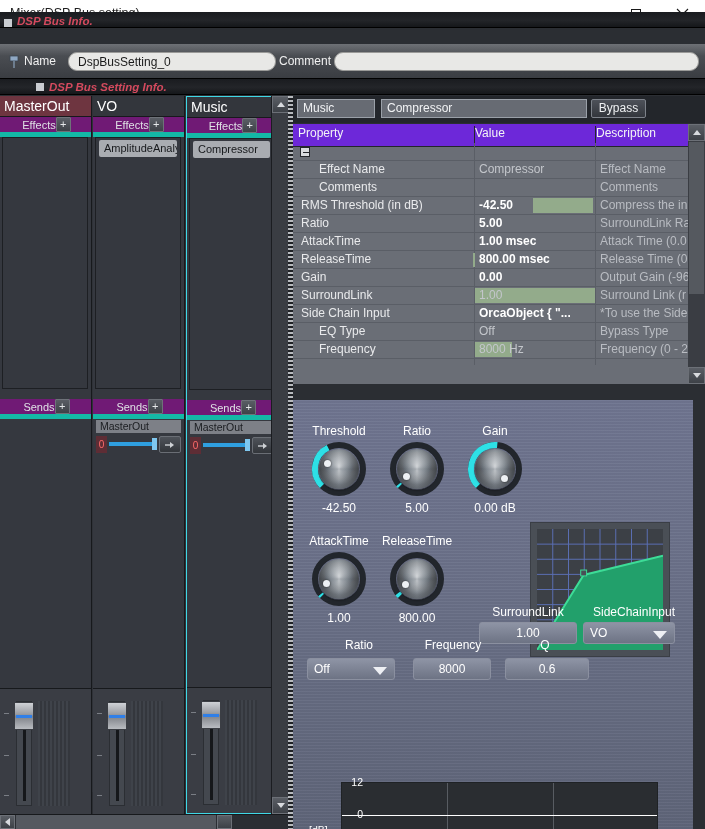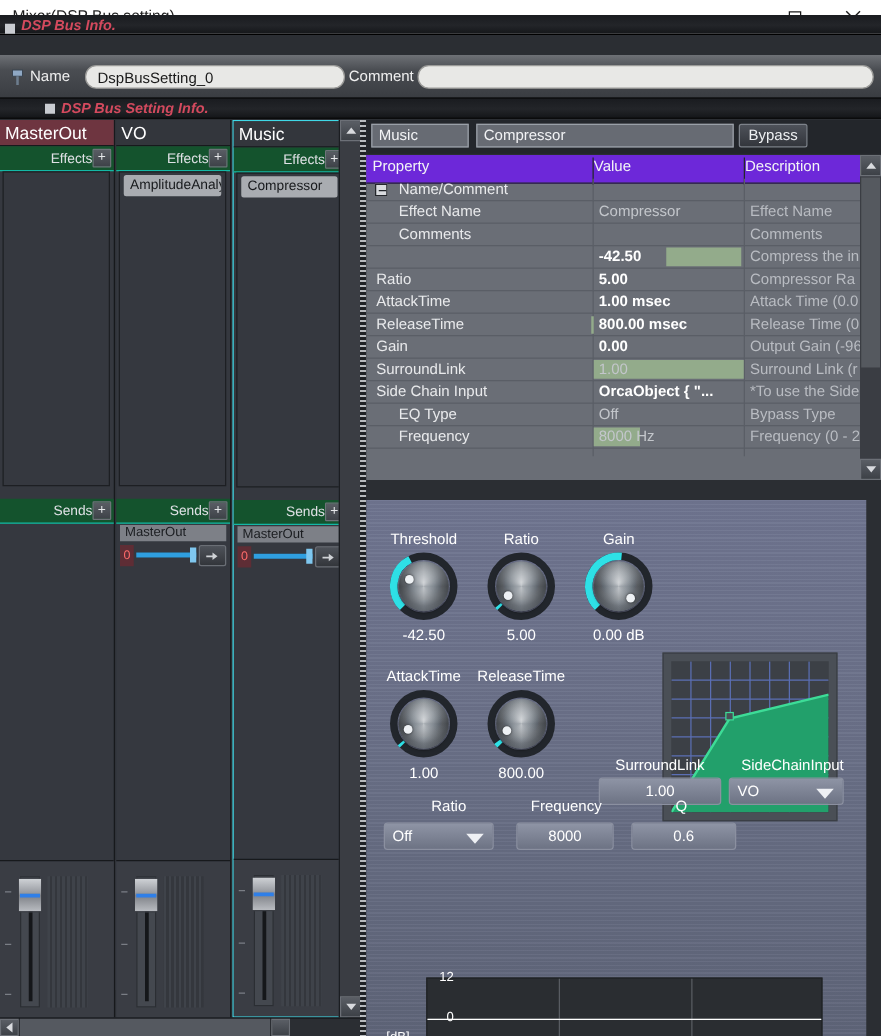--- a/index.html
+++ b/index.html
@@ -84,22 +84,22 @@
     position:absolute; left:0; top:0; width:100%; height:21px;
     display:flex; align-items:center; padding-left:4px;
     font-size:14px; color:#ffffff; border-bottom:1px solid #17191c;
   }
   #strip0 .strip-head { background:#6e3540; }
   #strip1 .strip-head { background:#33363c; }
   #strip2 .strip-head { background:#33363c; }
 
   .sub-head {
     position:absolute; left:0; width:100%; height:20px;
-    background:#14532d; border-bottom:1px solid #14b8a6;
-    display:flex; align-items:center; justify-content:flex-end;
+    background:#701a75; border-bottom:5px solid #14b8a6;
+    display:flex; align-items:center; justify-content:center;
     padding:0 2px 0 4px; font-size:11px; color:#dfe1e5;
   }
   .fx-head { top:21px; }
   .plusbtn {
     width:15px; height:15px; background:linear-gradient(to bottom,#595d64,#3e4248);
     border:1px solid #6e7279; color:#e6e8ea; font-size:11px; line-height:12px;
     text-align:center; border-radius:1px;
   }
   .fx-item {
     margin:2px 3px; height:17px; background:#a9acb1; color:#17191c;
@@ -512,43 +512,43 @@
         <div class="gh-val">Value</div>
         <div class="gh-desc">Description</div>
         <div class="colsep" style="left:181px"></div>
         <div class="colsep" style="left:302px"></div>
       </div>
       <div class="vcolsep" style="left:181px"></div>
       <div class="vcolsep" style="left:302px"></div>
       <div class="grid-body" id="grid-body">
           <div class="prow">
             <span class="expander"></span>
-            <div class="pname grp">Name/Comment</div>
             <div class="pval plain"></div>
             <div class="pdesc"></div>
           </div>
           <div class="prow">
             <div class="pname ind1">Effect Name</div>
             <div class="pval plain">Compressor</div>
             <div class="pdesc">Effect Name</div>
           </div>
           <div class="prow">
             <div class="pname ind1">Comments</div>
             <div class="pval plain"></div>
             <div class="pdesc">Comments</div>
           </div>
           <div class="prow">
+            <div class="pname">RMS Threshold (in dB)</div>
             <div class="hl" style="left:240px;width:60px;"></div>
             <div class="pval">-42.50</div>
             <div class="pdesc">Compress the in</div>
           </div>
           <div class="prow">
             <div class="pname">Ratio</div>
             <div class="pval">5.00</div>
-            <div class="pdesc">Compressor Ra</div>
+            <div class="pdesc">SurroundLink Ra</div>
           </div>
           <div class="prow">
             <div class="pname">AttackTime</div>
             <div class="pval">1.00 msec</div>
             <div class="pdesc">Attack Time (0.0</div>
           </div>
           <div class="prow">
             <div class="pname">ReleaseTime</div>
             <div class="editcaret"></div>
             <div class="pval">800.00 msec</div>

